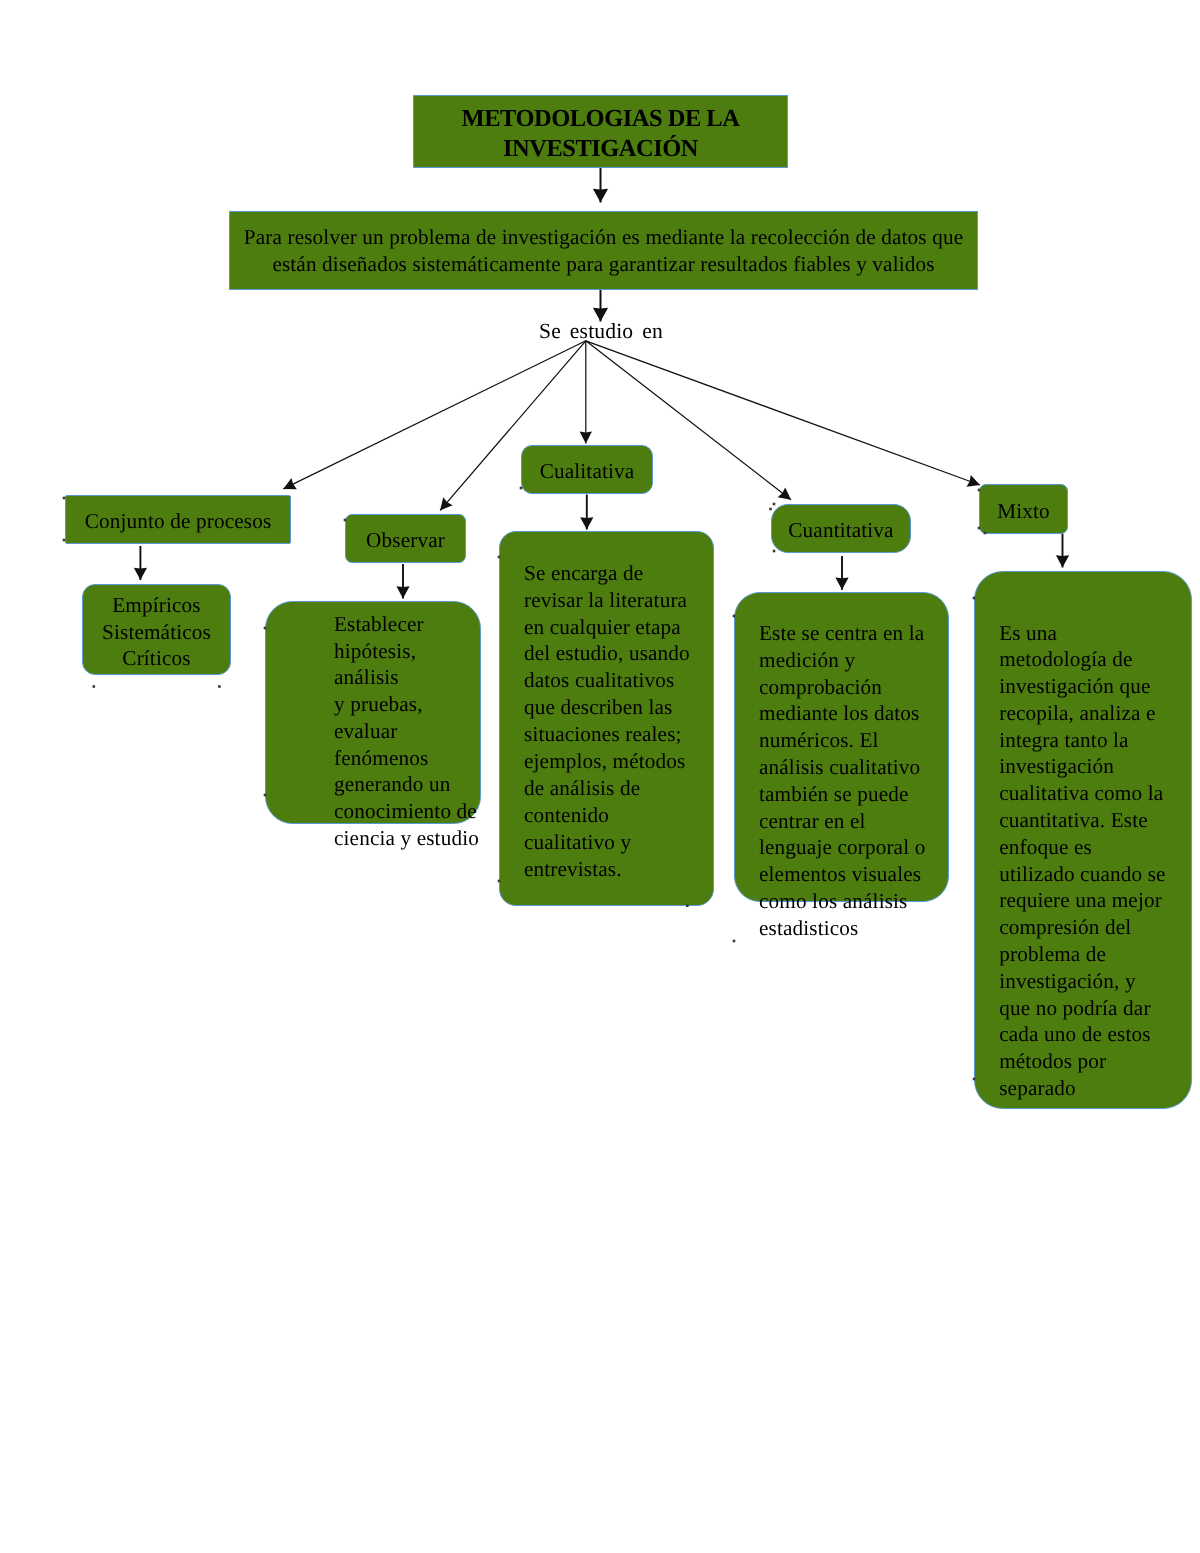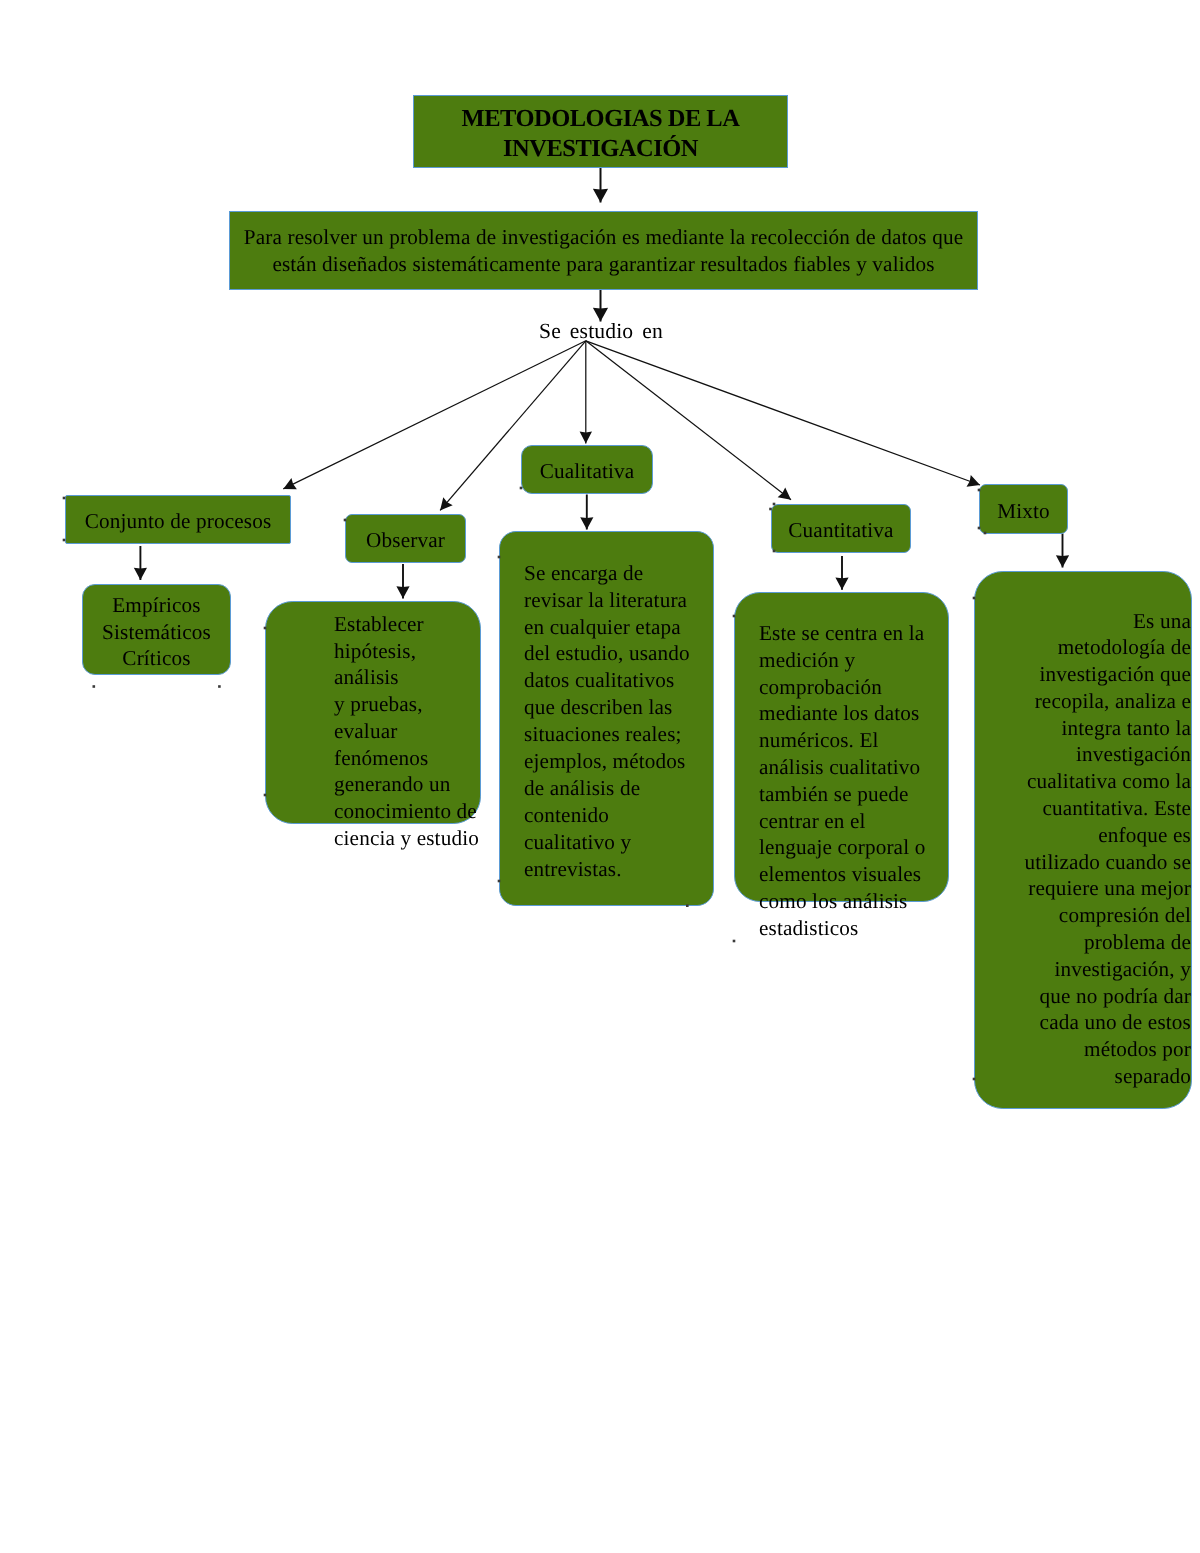--- a/index.html
+++ b/index.html
@@ -35,29 +35,29 @@
   .n-b2   { left:345px; top:514px; width:121px; height:49px; border-radius:7px; }
   .n-b2   .txt { font-size:21.2px; line-height:22px; padding-top:3px; }
   .n-b2d  { left:265px; top:601px; width:216px; height:223px; border-radius:27.5px; }
   .n-b2d  .txt { font-size:21.2px; line-height:26.7px; text-align:left; padding-left:24px; padding-top:9px;margin-left:44px; }
 
   .n-b3   { left:521px; top:445px; width:132px; height:49px; border-radius:11px; }
   .n-b3   .txt { font-size:21.2px; line-height:22px; padding-top:3px; }
   .n-b3d  { left:499px; top:531px; width:215px; height:375px; border-radius:17px; }
   .n-b3d  .txt { font-size:21.2px; line-height:26.9px; text-align:left; padding-left:24px; padding-top:27.7px; }
 
-  .n-b4   { left:771px; top:504px; width:140px; height:49px; border-radius:7px; }
+  .n-b4   { left:771px; top:504px; width:140px; height:49px; border-radius:17px; }
   .n-b4   .txt { font-size:21.2px; line-height:22px; padding-top:3px; }
   .n-b4d  { left:734px; top:592px; width:215px; height:310px; border-radius:26px; }
   .n-b4d  .txt { font-size:21.2px; line-height:26.8px; text-align:left; padding-left:24px; padding-top:27px; }
 
   .n-b5   { left:979px; top:484px; width:89px;  height:50px; border-radius:7px; }
   .n-b5   .txt { font-size:21.2px; line-height:22px; padding-top:3px; }
   .n-b5d  { left:974px; top:570.5px; width:218px; height:538.5px; border-radius:28.7px; }
-  .n-b5d  .txt { font-size:21.2px; line-height:26.8px; text-align:right; padding-left:24.2px; padding-top:36px; }
+  .n-b5d  .txt { font-size:21.2px; line-height:26.8px; text-align:left; padding-left:24.2px; padding-top:28px;margin-top:20px; }
 </style>
 </head>
 <body>
 
 <div id="canvas">
 
   <svg class="edges" viewBox="0 0 1200 1553">
     <defs>
       <marker id="ah" markerWidth="16" markerHeight="16" refX="14.2" refY="8" orient="auto" markerUnits="userSpaceOnUse">
         <path d="M0.4,0.4 L14.2,8 L0.4,15.6 L1.3,8 Z" fill="#111"></path>

